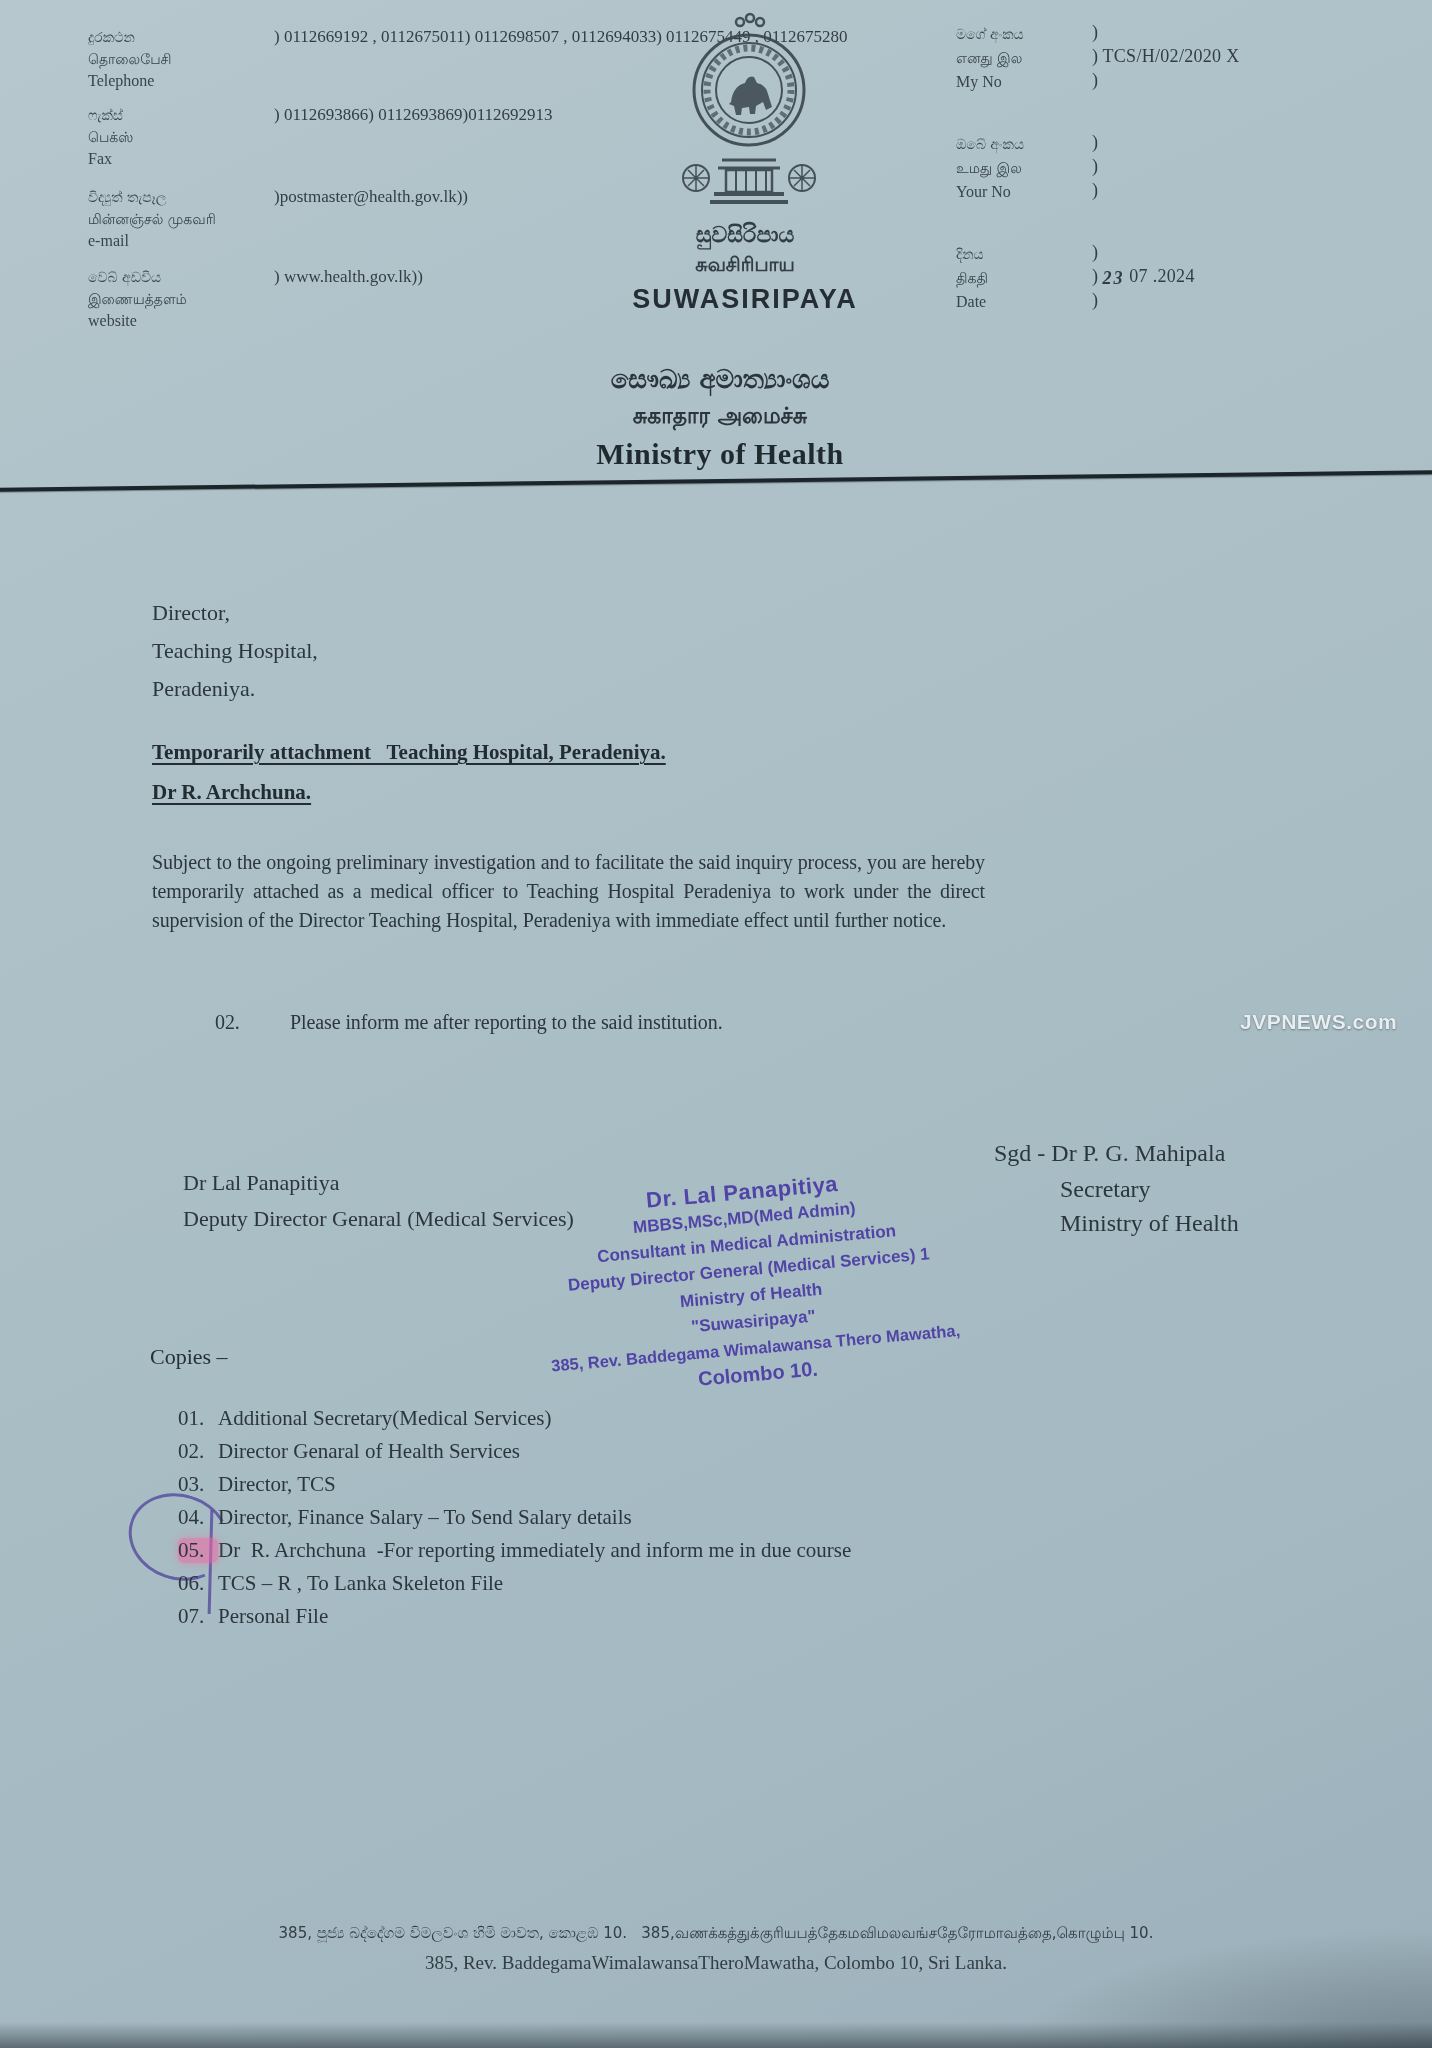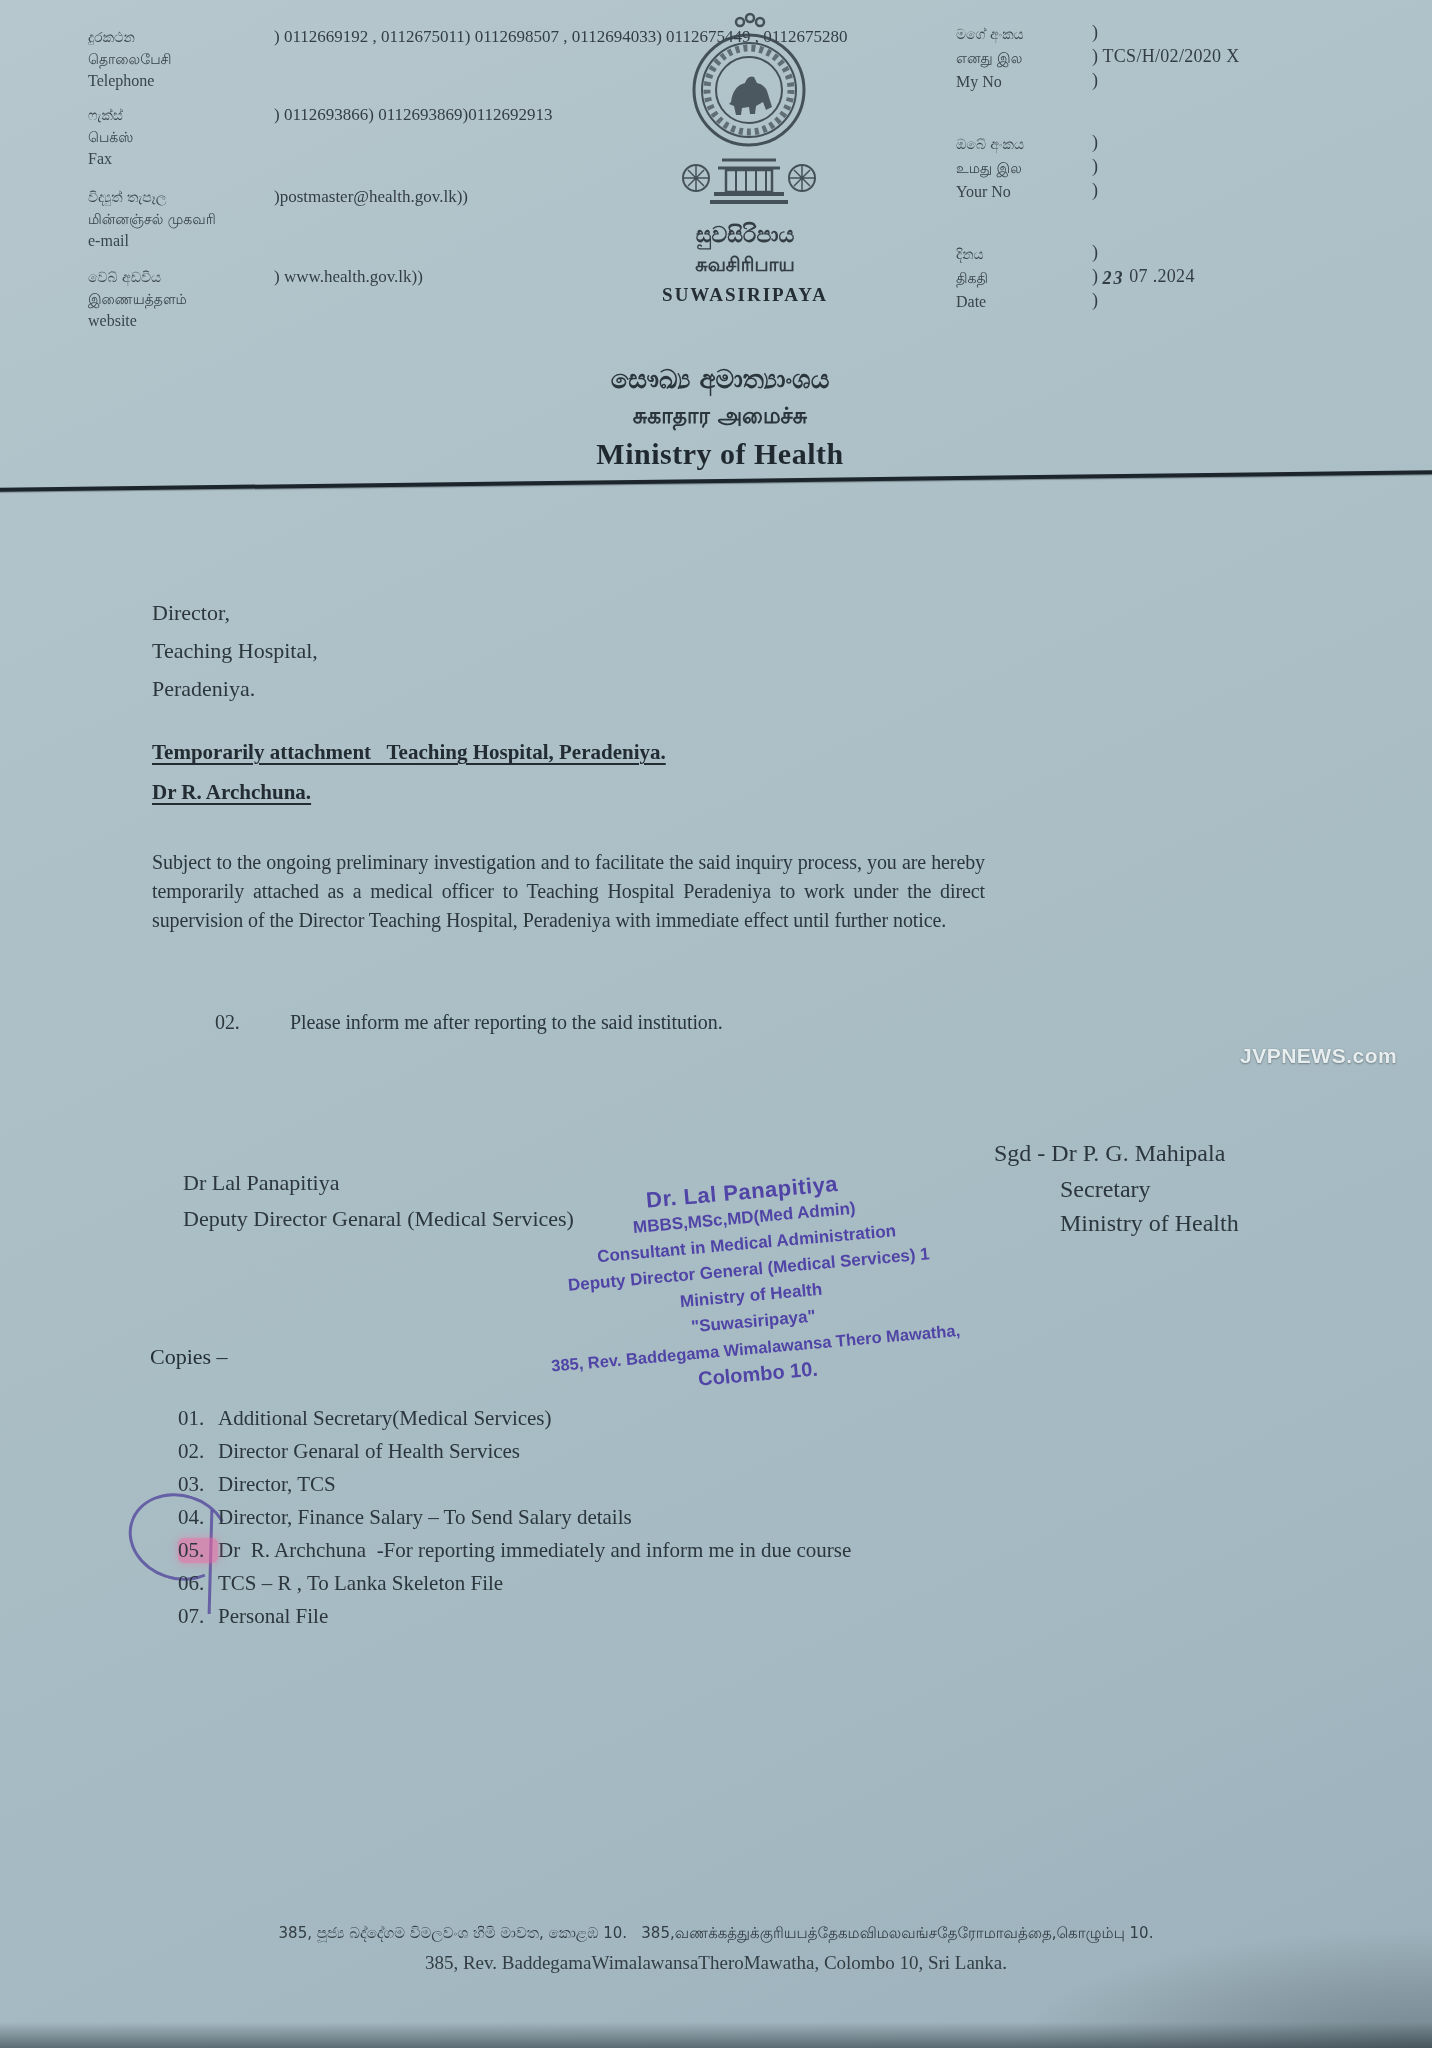--- a/index.html
+++ b/index.html
@@ -20,21 +20,21 @@
   .ref-brackets{position:absolute;left:1092px;display:flex;flex-direction:column;}
   .ref-brackets span{font-family:"Liberation Serif","DejaVu Serif",serif;font-size:18px;line-height:24px;color:#333d44;white-space:pre;}
   .ref-labels .si,.ref-labels .ta{line-height:24px;}
   .ref-labels .en{line-height:24px;}
   .refval{font-size:20px;letter-spacing:.3px;}
   .handwrit{font-family:"DejaVu Serif","Liberation Serif",serif;font-style:italic;font-weight:bold;
     color:#3d3d9d;font-size:24px;letter-spacing:2px;position:relative;top:2px;}
   .brand{position:absolute;left:560px;width:370px;text-align:center;}
   .brand .b-si{font-family:"DejaVu Sans",sans-serif;font-size:22px;font-weight:bold;color:#333d44;}
   .brand .b-ta{font-family:"DejaVu Sans",sans-serif;font-size:19px;font-weight:bold;color:#333d44;}
-  .brand .b-en{font-family:Liberation Serif, serif;font-size:19px;font-weight:bold;letter-spacing:2px;color:#242e34;}
+  .brand .b-en{font-family:Liberation Sans, sans-serif;font-size:27px;font-weight:bold;letter-spacing:2px;color:#242e34;}
   .ministry{position:absolute;left:420px;width:600px;text-align:center;}
   .ministry .m-si{font-family:"DejaVu Sans",sans-serif;font-size:26px;font-weight:bold;color:#2b353c;}
   .ministry .m-ta{font-family:"DejaVu Sans",sans-serif;font-size:22px;font-weight:bold;color:#2b353c;}
   .ministry .m-en{font-family:"Liberation Serif",serif;font-size:30px;font-weight:bold;color:#1f292f;letter-spacing:.5px;}
   .rule{position:absolute;left:-6px;top:479px;width:1444px;height:4px;background:#1c252b;
     transform:rotate(-0.7deg);box-shadow:0 1px 1px rgba(30,40,46,.4);}
   .body-text{font-size:22px;color:#2c363d;}
   .subject{font-weight:bold;text-decoration:underline;text-decoration-thickness:2px;text-underline-offset:4px;
     font-size:21px;color:#222c32;white-space:pre-wrap;}
   .para{font-size:20px;line-height:29px;text-align:justify;color:#2c363d;letter-spacing:-0.1px;}
@@ -48,21 +48,21 @@
   .copies-head{font-size:22px;font-weight:normal;color:#252f36;text-align:center;}
   .copies-row{position:absolute;left:178px;font-size:21px;color:#2c363d;white-space:pre;z-index:3;}
   .copies-row .no{display:inline-block;width:40px;position:relative;z-index:3;}
   .no-hl{background:rgba(243,100,162,.55);box-shadow:0 0 8px rgba(243,100,162,.45);border-radius:6px;}
   .pen{position:absolute;z-index:2;}
   .pen-ellipse{left:128px;top:1494px;width:96px;height:80px;border:3px solid rgba(86,74,158,.8);
     border-radius:50%;border-right-color:transparent;transform:rotate(18deg);}
   .pen-line{left:209px;top:1510px;width:3px;height:104px;background:rgba(86,74,158,.8);transform:rotate(1.5deg);}
   .watermark{position:absolute;left:1240px;top:1010px;font-family:"Liberation Sans","DejaVu Sans",sans-serif;
     font-weight:bold;font-size:21px;color:rgba(238,244,246,.95);
-    text-shadow:0 0 1px #6d7a80,0 1px 2px rgba(70,80,86,.55);letter-spacing:.5px;margin-top:34px;}
+    text-shadow:0 0 1px #6d7a80,0 1px 2px rgba(70,80,86,.55);letter-spacing:.5px;}
   .sgd{font-size:24px;color:#2c363d;}
   .footer-line{position:absolute;left:0;width:100%;text-align:center;color:#333d44;}
   .f1{top:1924px;font-size:15px;font-family:"DejaVu Sans",sans-serif;}
   .f2{top:1952px;font-size:19px;font-family:"Liberation Serif",serif;}
   .bottom-shade{position:absolute;left:0;bottom:0;width:100%;height:26px;
     background:linear-gradient(to bottom,rgba(35,45,52,0),rgba(35,45,52,.55));}
   .corner-shade{position:absolute;right:0;bottom:0;width:420px;height:120px;
     background:radial-gradient(ellipse at 100% 100%,rgba(40,50,57,.35),rgba(40,50,57,0) 70%);}
   .emblem{position:absolute;left:676px;top:10px;width:142px;height:208px;}
 </style>

